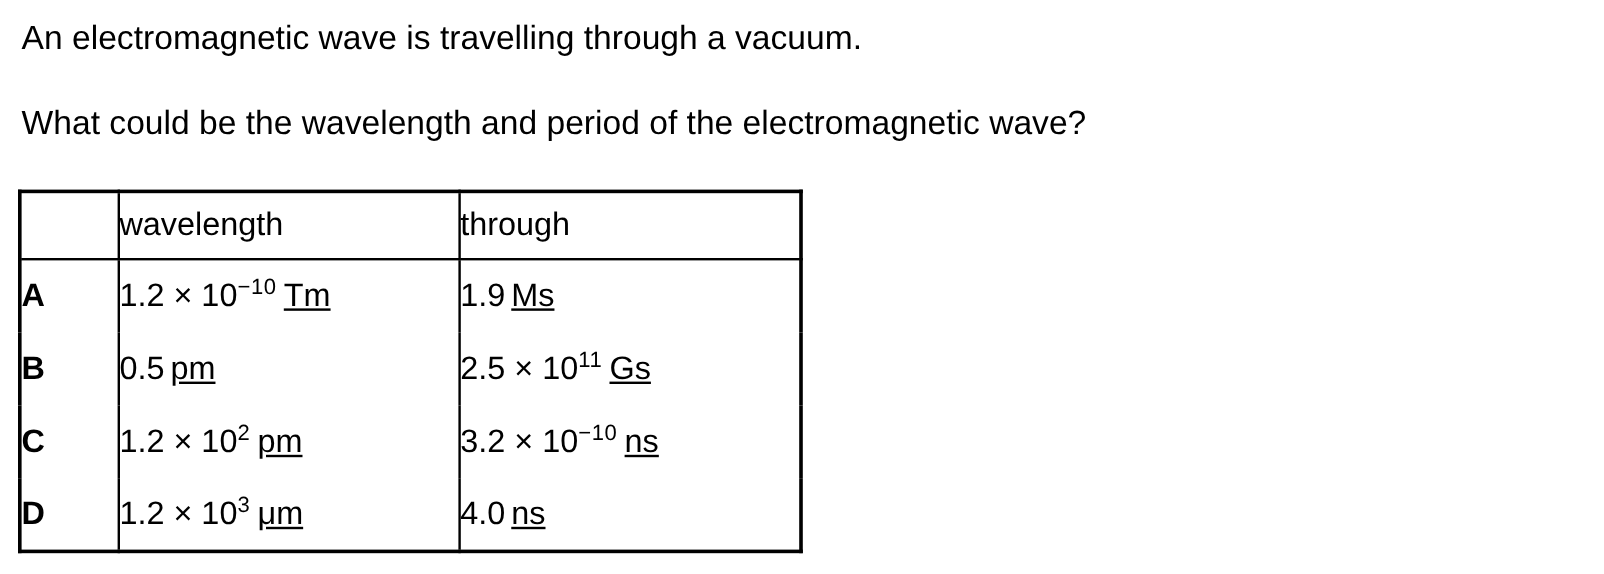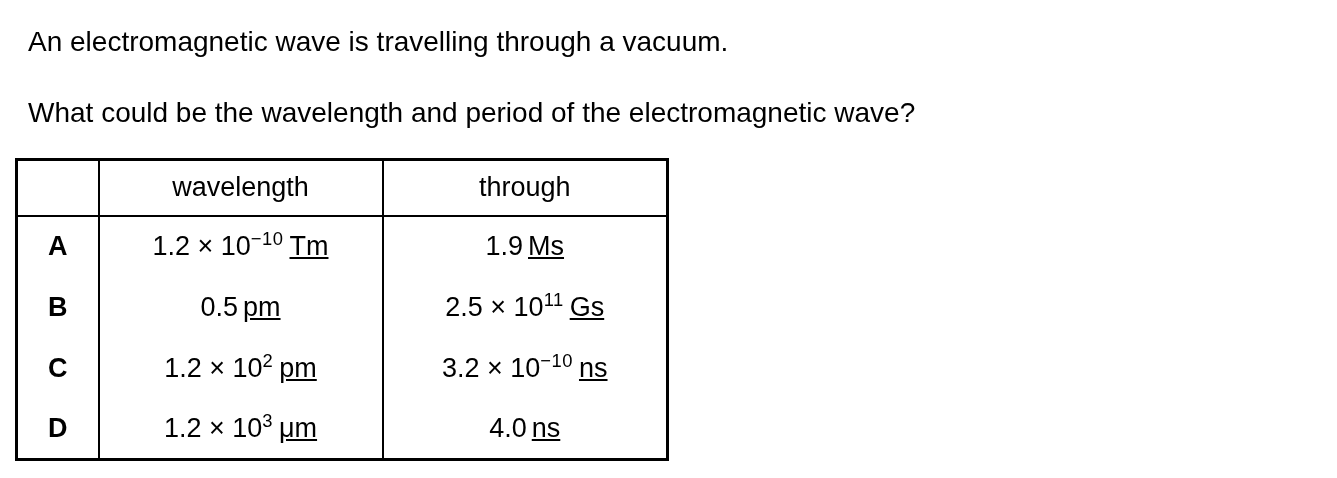--- a/index.html
+++ b/index.html
@@ -9,41 +9,41 @@
     height: 478px;
     background: #ffffff;
     color: #000000;
     font-family: "Liberation Sans", sans-serif;
     position: relative;
     overflow: hidden;
   }
   .q-line {
     position: absolute;
     left: 17px;
-    margin: 11px;
+    margin: 1px;
     font-size: 28px;
     line-height: 32px;
     white-space: nowrap;
   }
   .q-line-1 { top: 15px; }
   .q-line-2 { top: 86px; text-align: right; }
 
   table.answer-table {
     position: absolute;
     left: 15px;
     top: 158px;
     border-collapse: collapse;
     table-layout: fixed;
     border: 3px solid #000;
   }
   .answer-table th,
   .answer-table td {
     border: 2px solid #000;
     padding: 0;
-    text-align: center;
+    text-align: left;
     vertical-align: middle;
     font-size: 27px;
     font-weight: normal;
     white-space: nowrap;
   }
   .answer-table thead tr { height: 56px; }
   .answer-table tbody tr { height: 61px; }
   
   .answer-table tbody td { border-top: none; border-bottom: none; }
   .col-letter { width: 82px; }

